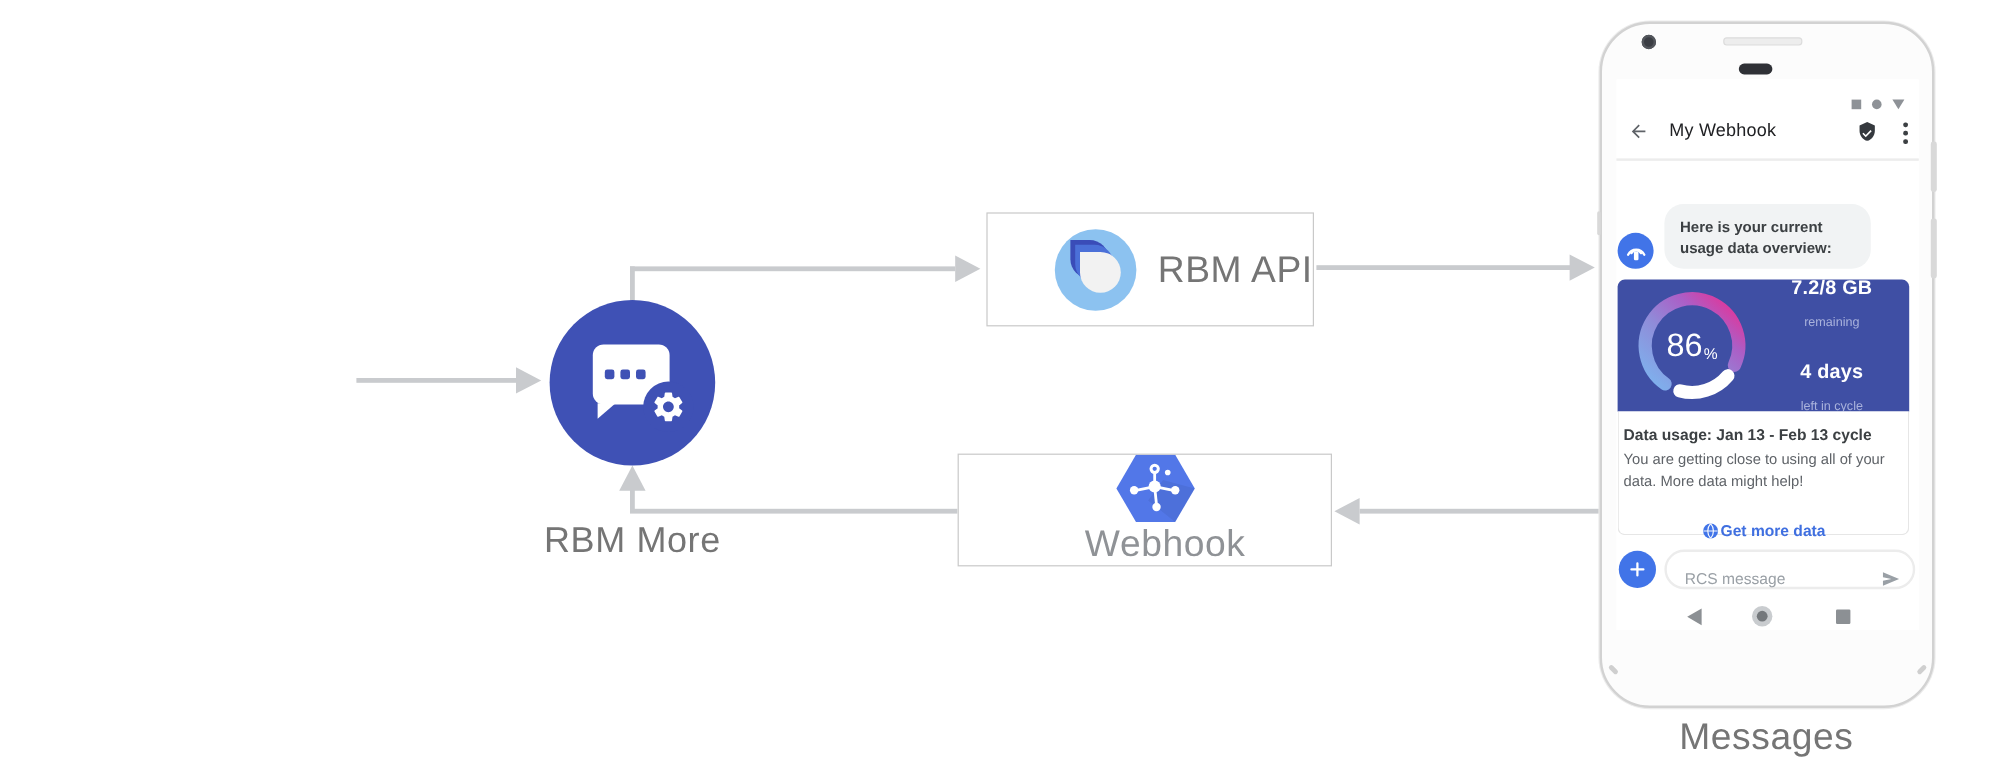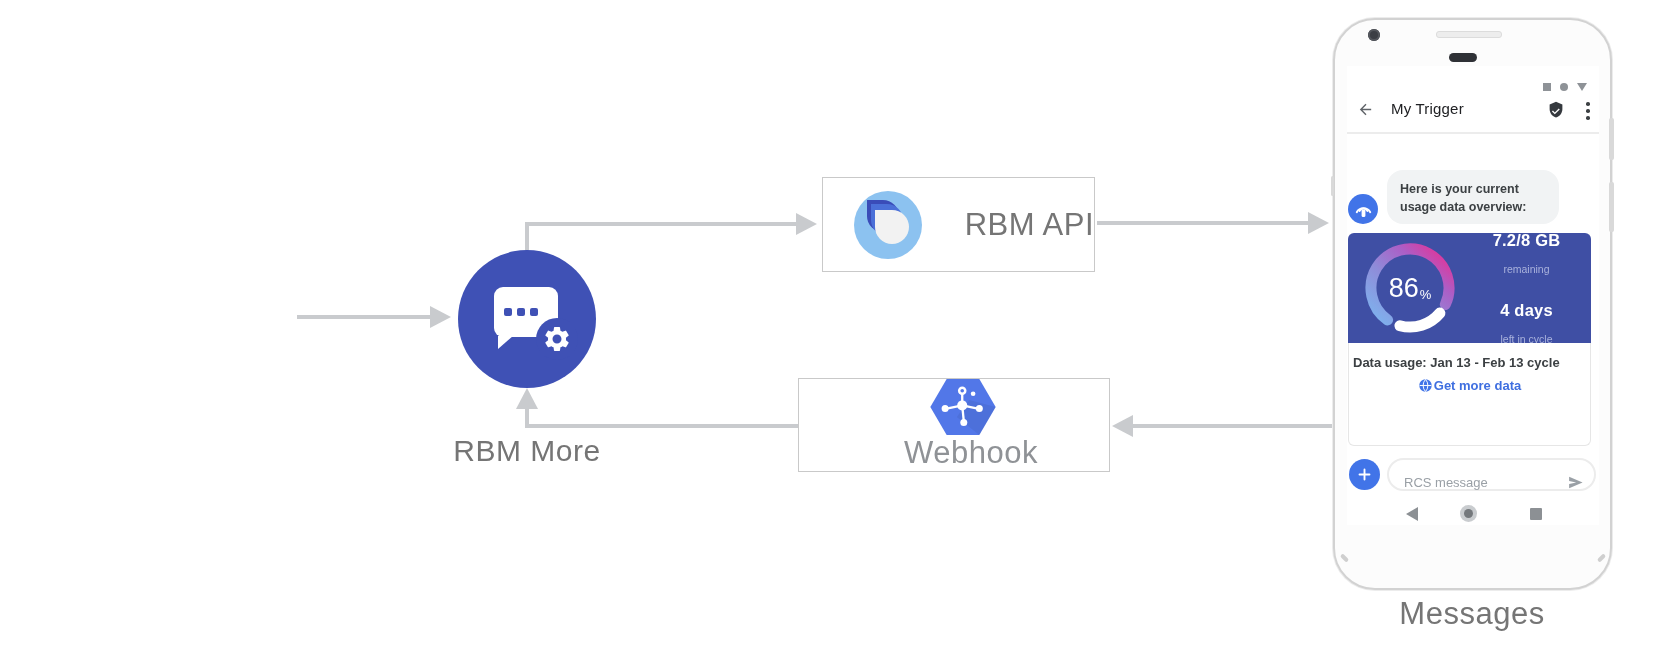--- a/index.html
+++ b/index.html
@@ -62,21 +62,21 @@
   .stats{position:absolute;left:114px;top:0;width:129px;height:110px;display:flex;flex-direction:column;
          align-items:center;justify-content:center;color:#fff;text-align:center;gap:13px;}
   .stat-val{font-size:16.5px;font-weight:bold;letter-spacing:.2px;}
   .stat-cap{font-size:10.5px;color:#A9B2DC;margin-top:0;}
   .stat-gap{height:13px;}
 
   .card-white{position:absolute;left:1348px;top:343px;width:243px;height:103px;box-sizing:border-box;background:#fff;
               border:1px solid #E6E6E6;border-top:none;border-radius:0 0 6px 6px;padding:12px 4px;}
   .cw-title{font-size:13px;font-weight:bold;color:#3C4043;}
   .cw-body{font-size:12.3px;line-height:1.45;color:#5F6368;margin-top:5px;}
-  .cw-action{margin-top:8px;display:flex;align-items:flex-end;justify-content:center;gap:1px;cursor:pointer;}
+  .cw-action{margin-top:24px;display:flex;align-items:flex-end;justify-content:center;gap:1px;cursor:pointer;}
   .cw-action span{font-size:13px;font-weight:bold;color:#3F6FE0;}
 
   .plus-btn{position:absolute;left:1349px;top:459px;width:31px;height:31px;border-radius:50%;background:#4174E8;
             display:flex;align-items:center;justify-content:center;cursor:pointer;}
   .pill{position:absolute;left:1387px;top:458px;width:209px;height:33px;box-sizing:border-box;background:#fff;
         border:2px solid #ECECEC;border-radius:17px;display:flex;align-items:center;padding:16px 10px 0 13px;}
   .pill input{border:none;outline:none;flex:1;font-size:13px;color:#3C4043;min-width:0;background:transparent;
               font-family:"Liberation Sans","DejaVu Sans",sans-serif;}
   .pill input::placeholder{color:#9AA0A6;}
 
@@ -126,21 +126,21 @@
     <div class="agent-dot" style="left:59px;"></div>
     <div class="agent-dot" style="left:72px;"></div>
     <div class="agent-gear-wrap">
       <svg width="30" height="30" viewBox="0 0 24 24">
           <path fill="#ffffff" fill-rule="evenodd" d="M19.14 12.94c.04-.3.06-.61.06-.94s-.02-.64-.07-.94l2.03-1.58a.49.49 0 0 0 .12-.61l-1.92-3.32a.488.488 0 0 0-.59-.22l-2.39.96c-.5-.38-1.03-.7-1.62-.94l-.36-2.54a.484.484 0 0 0-.48-.41h-3.84c-.24 0-.43.17-.47.41l-.36 2.54c-.59.24-1.13.57-1.62.94l-2.39-.96c-.22-.08-.47 0-.59.22L2.74 8.87c-.12.21-.08.47.12.61l2.03 1.58c-.05.3-.09.63-.09.94s.02.64.07.94l-2.03 1.58a.49.49 0 0 0-.12.61l1.92 3.32c.12.22.37.29.59.22l2.39-.96c.5.38 1.03.7 1.62.94l.36 2.54c.05.24.24.41.48.41h3.84c.24 0 .44-.17.47-.41l.36-2.54c.59-.24 1.13-.56 1.62-.94l2.39.96c.22.08.47 0 .59-.22l1.92-3.32c.12-.22.07-.47-.12-.61l-2.01-1.58zM12 15.6c-1.98 0-3.6-1.62-3.6-3.6s1.62-3.6 3.6-3.6 3.6 1.62 3.6 3.6-1.62 3.6-3.6 3.6z"></path>
         </svg>
     </div>
   </div>
   <div class="abs dlabel" style="left:427px;top:434px;width:200px;text-align:center;font-size:30px;">RBM More</div>
 
-  <div class="dbox" style="left:822px;top:177px;width:273px;height:95px;justify-content:space-between;padding-left:31px;box-sizing:border-box;">
+  <div class="dbox" style="left:822px;top:177px;width:273px;height:95px;justify-content:flex-end;padding-left:31px;box-sizing:border-box;">
     <div class="api-logo">
       <div class="tear tear-dark"></div>
       <div class="tear tear-mid"></div>
       <div class="tear tear-light"></div>
     </div>
     <span class="dlabel" style="font-size:31px;margin-left:18px;">RBM API</span>
   </div>
 
   <div class="dbox" style="left:798px;top:378px;width:312px;height:94px;justify-content:flex-start;padding-left:18px;box-sizing:border-box;flex-direction:column;">
     <svg width="84" height="72" viewBox="0 0 84 72">
@@ -177,21 +177,21 @@
 
   <div class="statusrow">
     <i class="st-square"></i>
     <i class="st-circle"></i>
     <i class="st-tri"></i>
   </div>
 
   <svg class="abs" style="left:1357px;top:101px;" width="17" height="17" viewBox="0 0 24 24">
       <path fill="#5F6368" d="M20 11H7.8l5.6-5.6L12 4l-8 8 8 8 1.4-1.4L7.8 13H20v-2z"></path>
     </svg>
-  <div class="hdr-title">My Trigger</div>
+  <div class="hdr-title">My Webhook</div>
   <svg class="abs" style="left:1547px;top:101px;" width="18" height="18" viewBox="0 0 24 24">
     <path fill="#35393E" d="M12 1 3.5 4.8v5.7c0 5.25 3.63 10.16 8.5 11.35 4.87-1.19 8.5-6.1 8.5-11.35V4.8L12 1z"></path>
     <path fill="#ffffff" d="M10.4 15.2l-2.5-2.5-1.3 1.3 3.8 3.8 6.6-6.6-1.3-1.3z"></path>
   </svg>
   <div class="menu-dots">
       <i></i>
       <i></i>
       <i></i>
     </div>
   <div class="divider"></div>
@@ -228,20 +228,21 @@
       <div class="stat-val">7.2/8 GB</div>
       <div class="stat-cap">remaining</div>
       <div class="stat-gap"></div>
       <div class="stat-val">4 days</div>
       <div class="stat-cap">left in cycle</div>
     </div>
   </div>
 
   <div class="card-white">
     <div class="cw-title">Data usage: Jan 13 - Feb 13 cycle</div>
+    <div class="cw-body">You are getting close to using all of your data. More data might help!</div>
     <div class="cw-action">
       <svg width="15" height="15" viewBox="0 0 24 24">
         <circle cx="12" cy="12" r="10" fill="#4174E8"></circle>
         <path d="M2.5 12h19 M12 2.2a14.5 14.5 0 0 1 0 19.6 M12 2.2a14.5 14.5 0 0 0 0 19.6" stroke="#ffffff" stroke-width="1.6" fill="none" opacity="0.95"></path>
       </svg>
       <span>Get more data</span>
     </div>
   </div>
 
   <div class="plus-btn">

